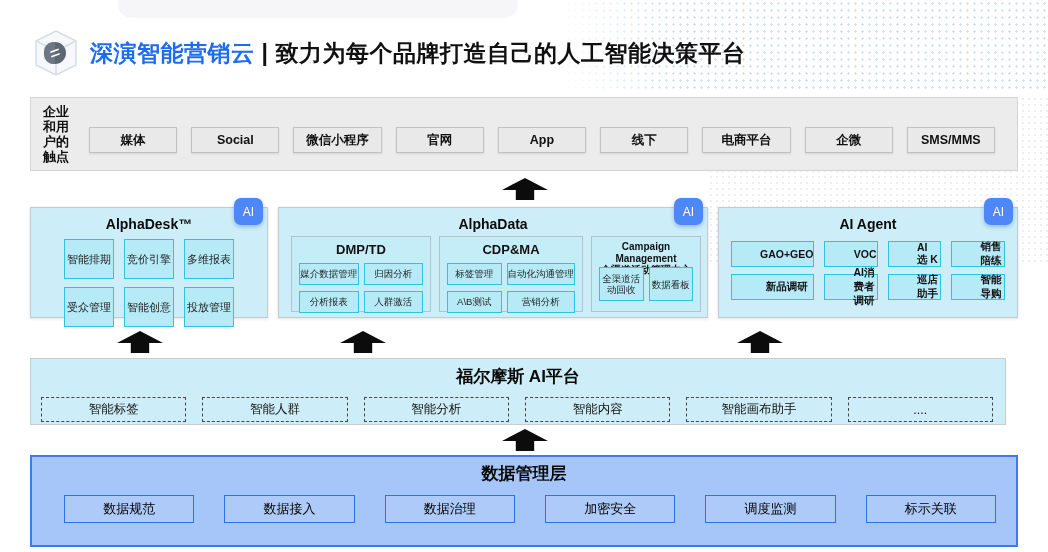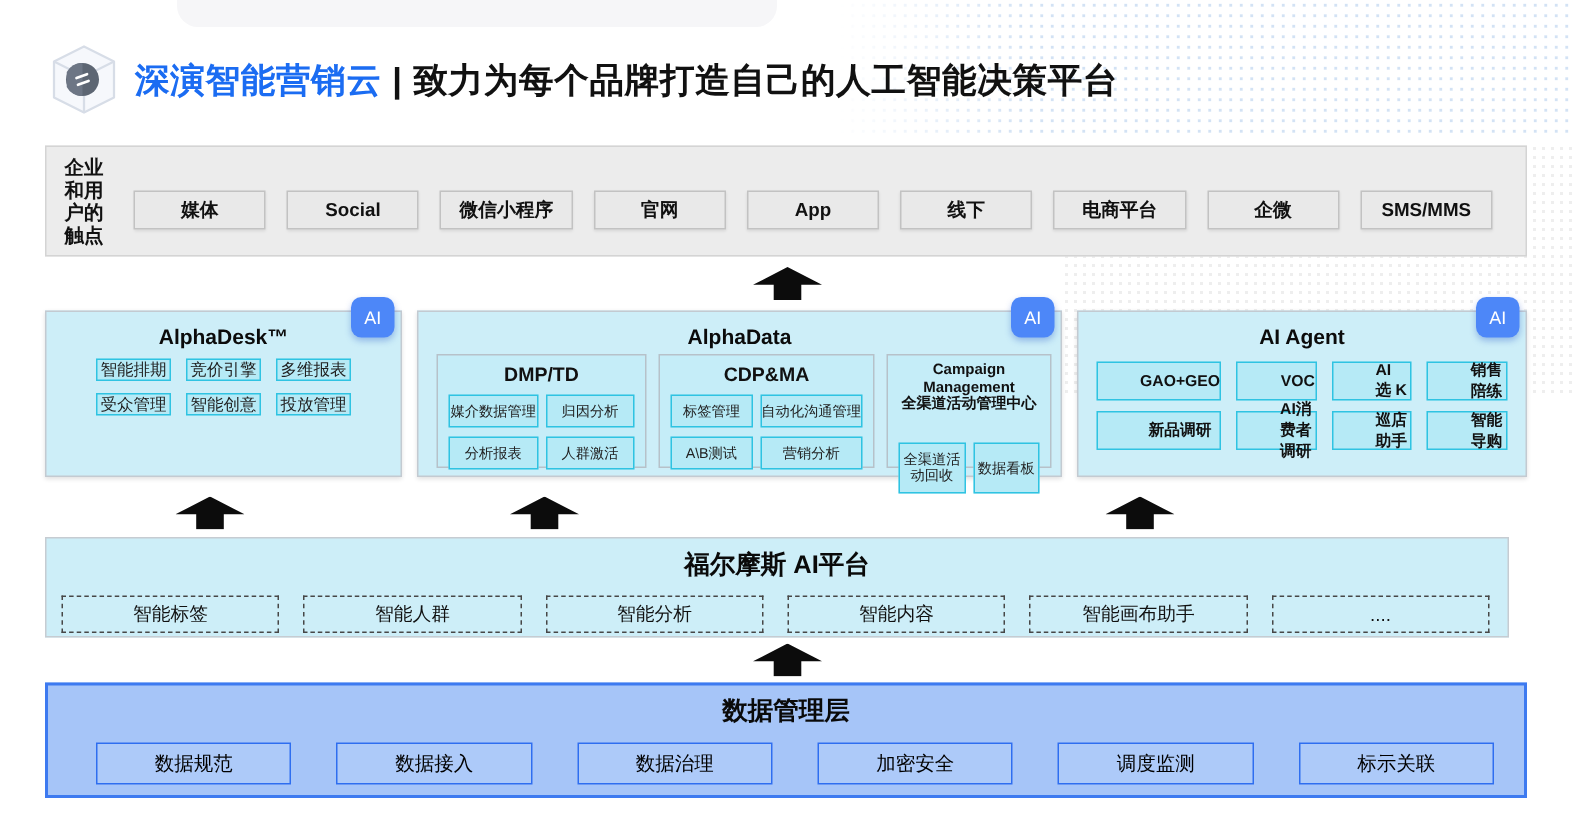--- a/index.html
+++ b/index.html
@@ -36,44 +36,44 @@
   .panel{position:absolute;top:207px;height:111px;background:#cdeef8;border:1px solid #c3cad1;
          box-shadow:0 1px 3px rgba(0,0,0,.12);box-sizing:border-box;z-index:1;}
   #panel-alphadesk{left:30px;width:238px;}
   #panel-alphadata{left:278px;width:430px;}
   #panel-aiagent{left:718px;width:300px;}
   .panel-title{text-align:center;font-weight:bold;font-size:14px;margin-top:8px;color:#0b0b0b;}
   .ai-badge{position:absolute;top:-10px;right:4px;width:29px;height:27px;background:#4d87f8;border-radius:7px;
             color:#fff;font-size:12px;display:flex;align-items:center;justify-content:center;
             box-shadow:0 2px 4px rgba(40,90,200,.35);}
   .pd-grid{position:absolute;left:33px;right:33px;top:31px;display:grid;grid-template-columns:repeat(3,1fr);gap:8px 10px;}
-  .cy-item{height:15px;background:#b6eaf6;border:1px solid #2fc3e2;display:flex;align-items:center;
+  .cy-item{height:40px;background:#b6eaf6;border:1px solid #2fc3e2;display:flex;align-items:center;
            justify-content:center;font-size:11px;color:#222;box-sizing:border-box;}
   .ad-subs{position:absolute;left:12px;top:28px;display:flex;gap:8px;}
   .sub{background:#c5edf8;border:1px solid #b7c1c9;height:76px;box-sizing:border-box;position:relative;}
   .sub-dmp{width:140px;}.sub-cdp{width:144px;}.sub-cmp{width:110px;}
   .sub-title{text-align:center;font-weight:bold;font-size:13px;margin-top:5px;}
   .sub-title-sm{text-align:center;font-weight:bold;font-size:10px;line-height:11.5px;margin-top:4px;}
   .sub-grid{position:absolute;left:7px;right:7px;top:26px;display:grid;grid-template-columns:1fr 1fr;gap:6px 5px;}
   .sub-item{height:22px;background:#b6eaf6;border:1px solid #2fc3e2;display:flex;align-items:center;
             justify-content:center;font-size:9.5px;white-space:nowrap;color:#222;box-sizing:border-box;}
-  .sub-cmp .sub-grid{top:30px;margin-top:28px;}
+  .sub-cmp .sub-grid{top:30px;}
   .cmp-item{height:34px;white-space:normal;text-align:center;line-height:11px;padding:1px;}
   .ag-grid{position:absolute;left:12px;right:12px;top:33px;display:grid;grid-template-columns:repeat(4,1fr);gap:7px 10px;}
   .ag-item{height:26px;background:#b6eaf6;border:1px solid #2fc3e2;display:flex;align-items:center;
            justify-content:center;font-size:10.5px;font-weight:bold;color:#111;box-sizing:border-box;padding-left:28px;}
   
   .holmes{position:absolute;left:30px;top:358px;width:976px;height:67px;background:#cdeef8;border:1px solid #c6ccd2;
           box-sizing:border-box;z-index:1;}
   .sec-title{text-align:center;font-weight:bold;font-size:17px;margin-top:6px;color:#0a0a0a;}
   .dash-row{position:absolute;left:10px;right:12px;top:38px;height:25px;display:flex;gap:16px;}
   .dash-box{flex:1;border:1.5px dashed #474747;display:flex;align-items:center;justify-content:center;
             font-size:12.5px;color:#111;box-sizing:border-box;}
   
-  .dlayer{position:absolute;left:30px;top:455px;width:988px;height:77px;background:#a6c5f8;border:2px solid #3d7af0;
+  .dlayer{position:absolute;left:30px;top:455px;width:988px;height:92px;background:#a6c5f8;border:2px solid #3d7af0;
           box-sizing:border-box;z-index:1;}
   .dlayer .sec-title{margin-top:5px;}
   .dl-boxes{position:absolute;left:32px;right:20px;top:38px;height:28px;display:flex;gap:30px;}
   .dl-box{flex:1;background:#adcaf9;border:1.5px solid #2e6ef0;display:flex;align-items:center;justify-content:center;
           font-size:13px;color:#000000;box-sizing:border-box;}
 </style>
 </head>
 <body>
 
 <div class="stage">

